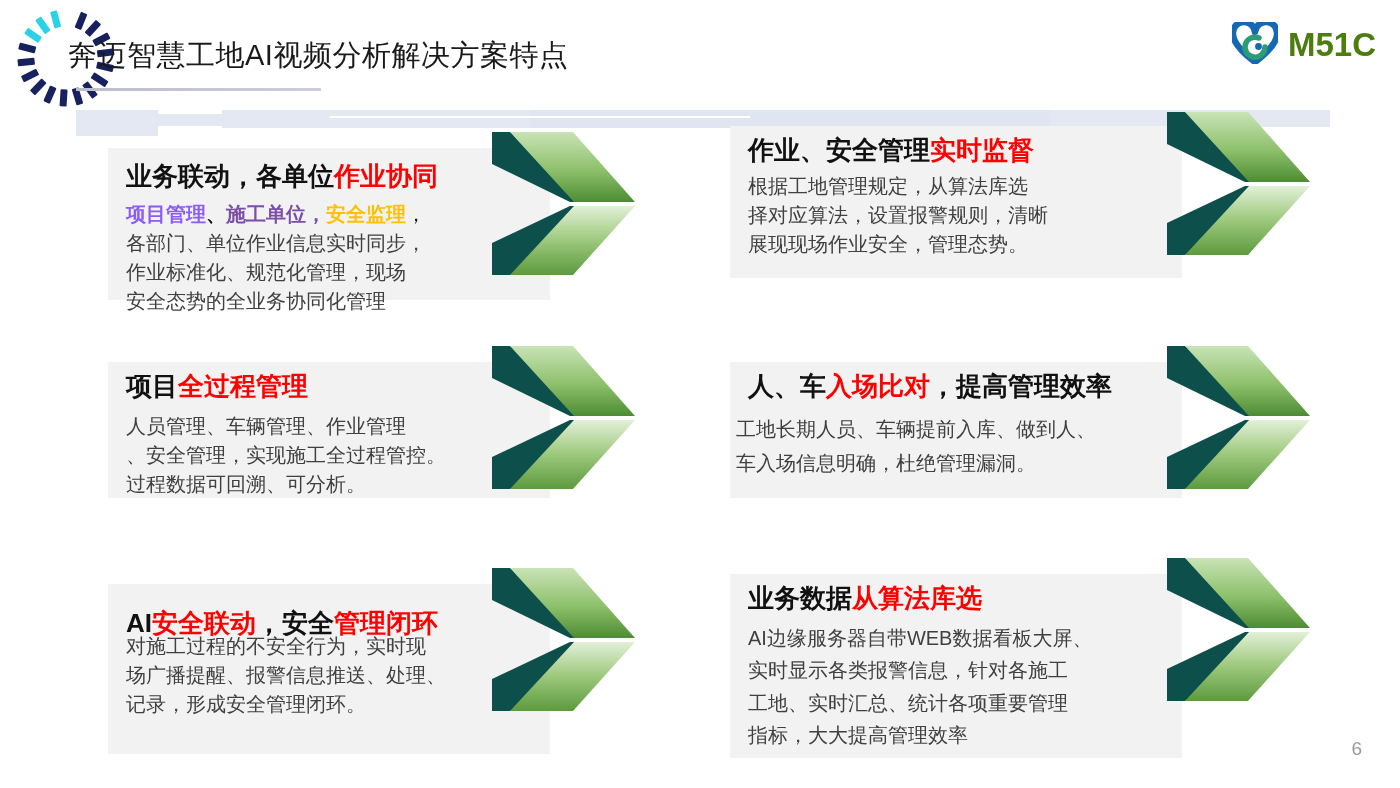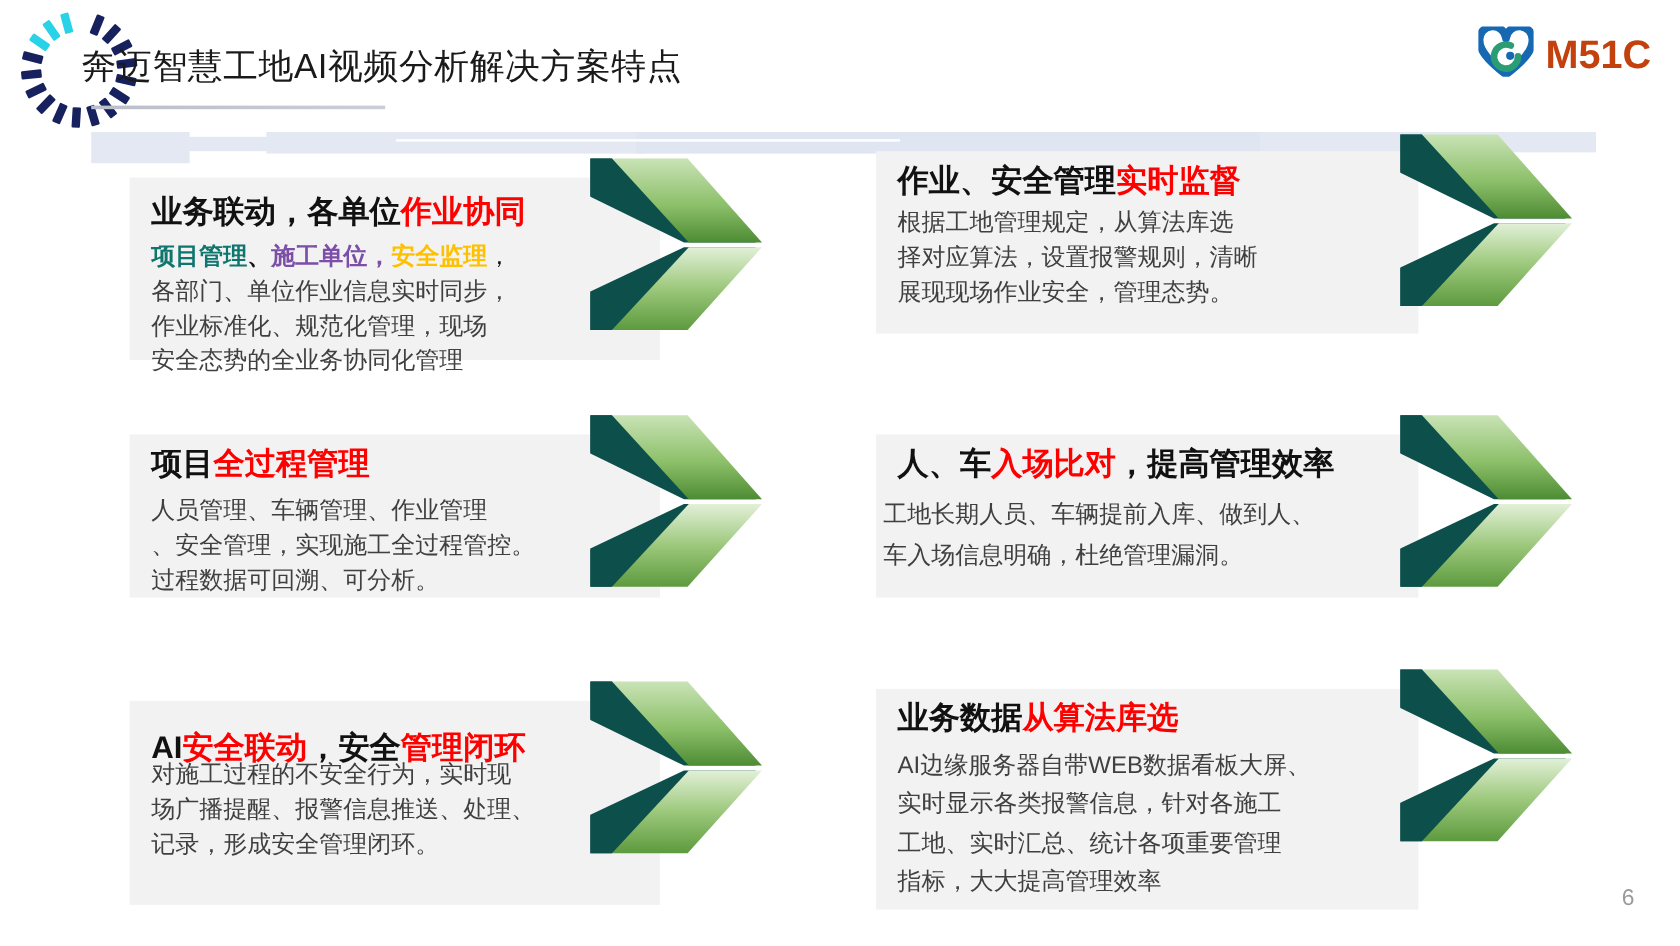--- a/index.html
+++ b/index.html
@@ -44,36 +44,36 @@
   .b4{left:530px; top:0px;  width:524px;height:18px;background:#e0e6f1 !important;}
   .b5{left:1050px;top:0px;  width:280px;height:17px;}
   .b6{left:330px; top:6px;  width:420px;height:2px;background:#ffffff !important;}
   .shadow-strip{
     position:absolute;left:740px;top:132px;width:430px;height:6px;
     background:#f0f0f0;
   }
 
   
   .logo{position:absolute;right:24px;top:22px;display:flex;align-items:center;gap:10px;}
-  .logo-text{font-size:33px;font-weight:bold;color:#c2410c;letter-spacing:0px;}
+  .logo-text{font-size:33px;font-weight:bold;color:#4d7c0f;letter-spacing:0px;}
 
   
   .card{
     position:absolute;
     background:#f2f2f2;
   }
   .card .heading{
     font-size:26px;font-weight:bold;color:#111;line-height:1.15;
     white-space:nowrap;
   }
   .card .body{
     font-size:20px;color:#404040;line-height:1.45;
   }
   .hl-red{color:#ff0000;}
-  .hl-blue{color:#0f766e;}
+  .hl-blue{color:#8b5cf6;}
   .hl-purple{color:#7b4ea8;}
   .hl-gold{color:#ffc000;}
   .hl-dark{color:#111111;}
 
   
   #card1{left:108px;top:148px;width:442px;height:152px;}
   #card1 .heading{position:absolute;left:18px;top:14px;}
   #card1 .body{position:absolute;left:18px;top:52px;width:400px;}
 
   #card2{left:730px;top:126px;width:452px;height:152px;}

